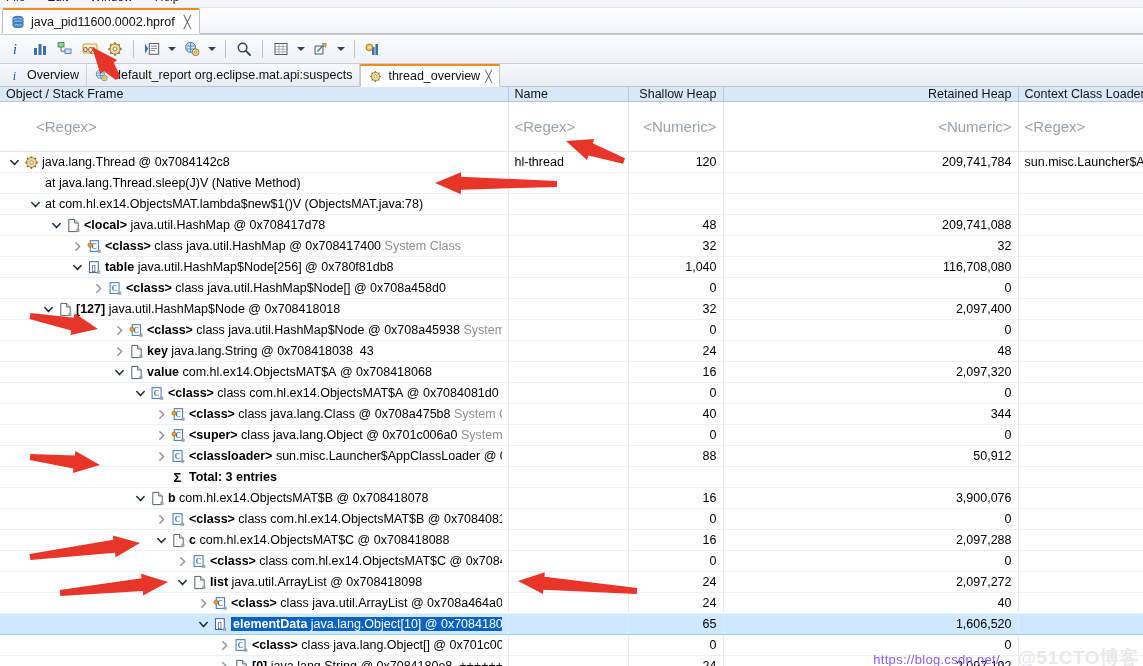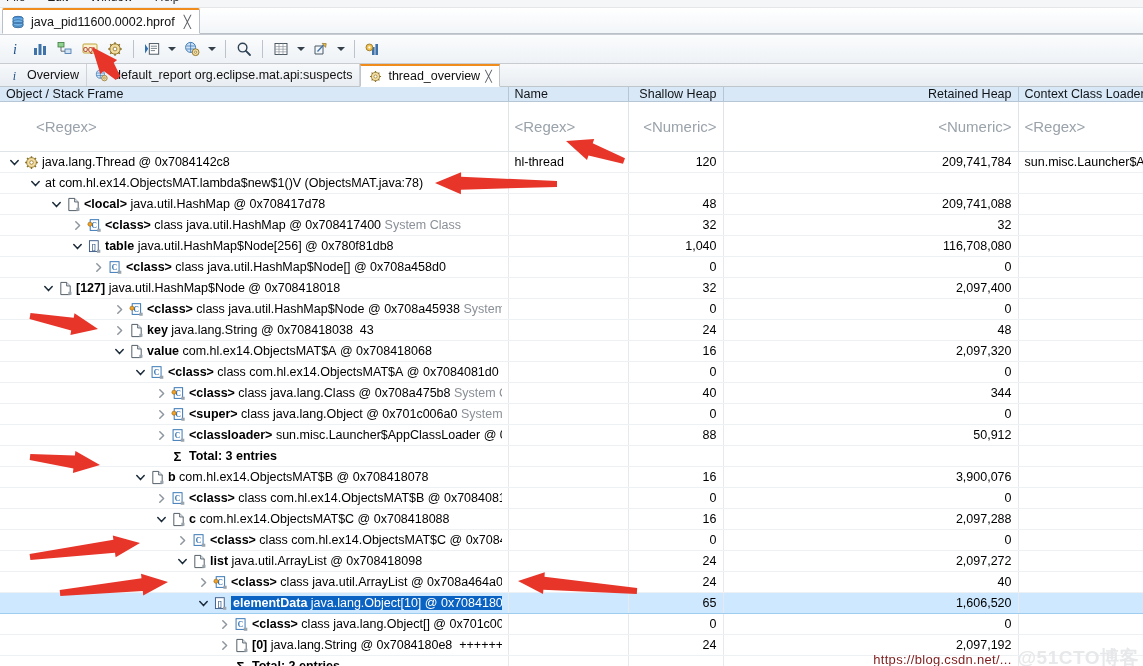--- a/index.html
+++ b/index.html
@@ -192,21 +192,21 @@
   
   .arrows { position: absolute; inset: 0; pointer-events: none; }
 
   
   .wm {
     position: absolute;
     right: 4px; bottom: 2px;
     display: flex; align-items: baseline; gap: 6px;
     pointer-events: none;
   }
-  .wm .url { color: #7f1d1d; font-size: 13px; letter-spacing: .3px; }
+  .wm .url { color: #8b5cf6; font-size: 13px; letter-spacing: .3px; }
   .wm .brand { color: #e6e8ea; font-size: 19px; font-weight: bold; letter-spacing: .5px; }
 </style>
 </head>
 <body>
 
 <div id="app">
 
   <div class="menubar">
     <span class="mi">File</span>
     <span class="mi">Edit</span>
@@ -410,20 +410,32 @@
               </div>
             </td>
             <td>hl-thread</td>
             <td class="num">120</td>
             <td class="num">209,741,784</td>
             <td>sun.misc.Launcher$AppClassLoader @ 0x708401b98</td>
           </tr>
           <tr class="datarow">
             <td class="namecell" style="padding-left: 29px;">
               <div class="cellinner">
+                <span class="twisty"></span>
+                <span class="txt">at java.lang.Thread.sleep(J)V (Native Method)</span>
+              </div>
+            </td>
+            <td></td>
+            <td class="num"></td>
+            <td class="num"></td>
+            <td></td>
+          </tr>
+          <tr class="datarow">
+            <td class="namecell" style="padding-left: 29px;">
+              <div class="cellinner">
                 <span class="twisty">
                   <svg width="11" height="11" viewBox="0 0 11 11">
                     <path d="M1.8 3.6 L5.5 7.6 L9.2 3.6" fill="none" stroke="#1b2b3a" stroke-width="1.5" stroke-linecap="round" stroke-linejoin="round"></path>
                   </svg>
                 </span>
                 <span class="txt">at com.hl.ex14.ObjectsMAT.lambda$new$1()V (ObjectsMAT.java:78)</span>
               </div>
             </td>
             <td></td>
             <td class="num"></td>

